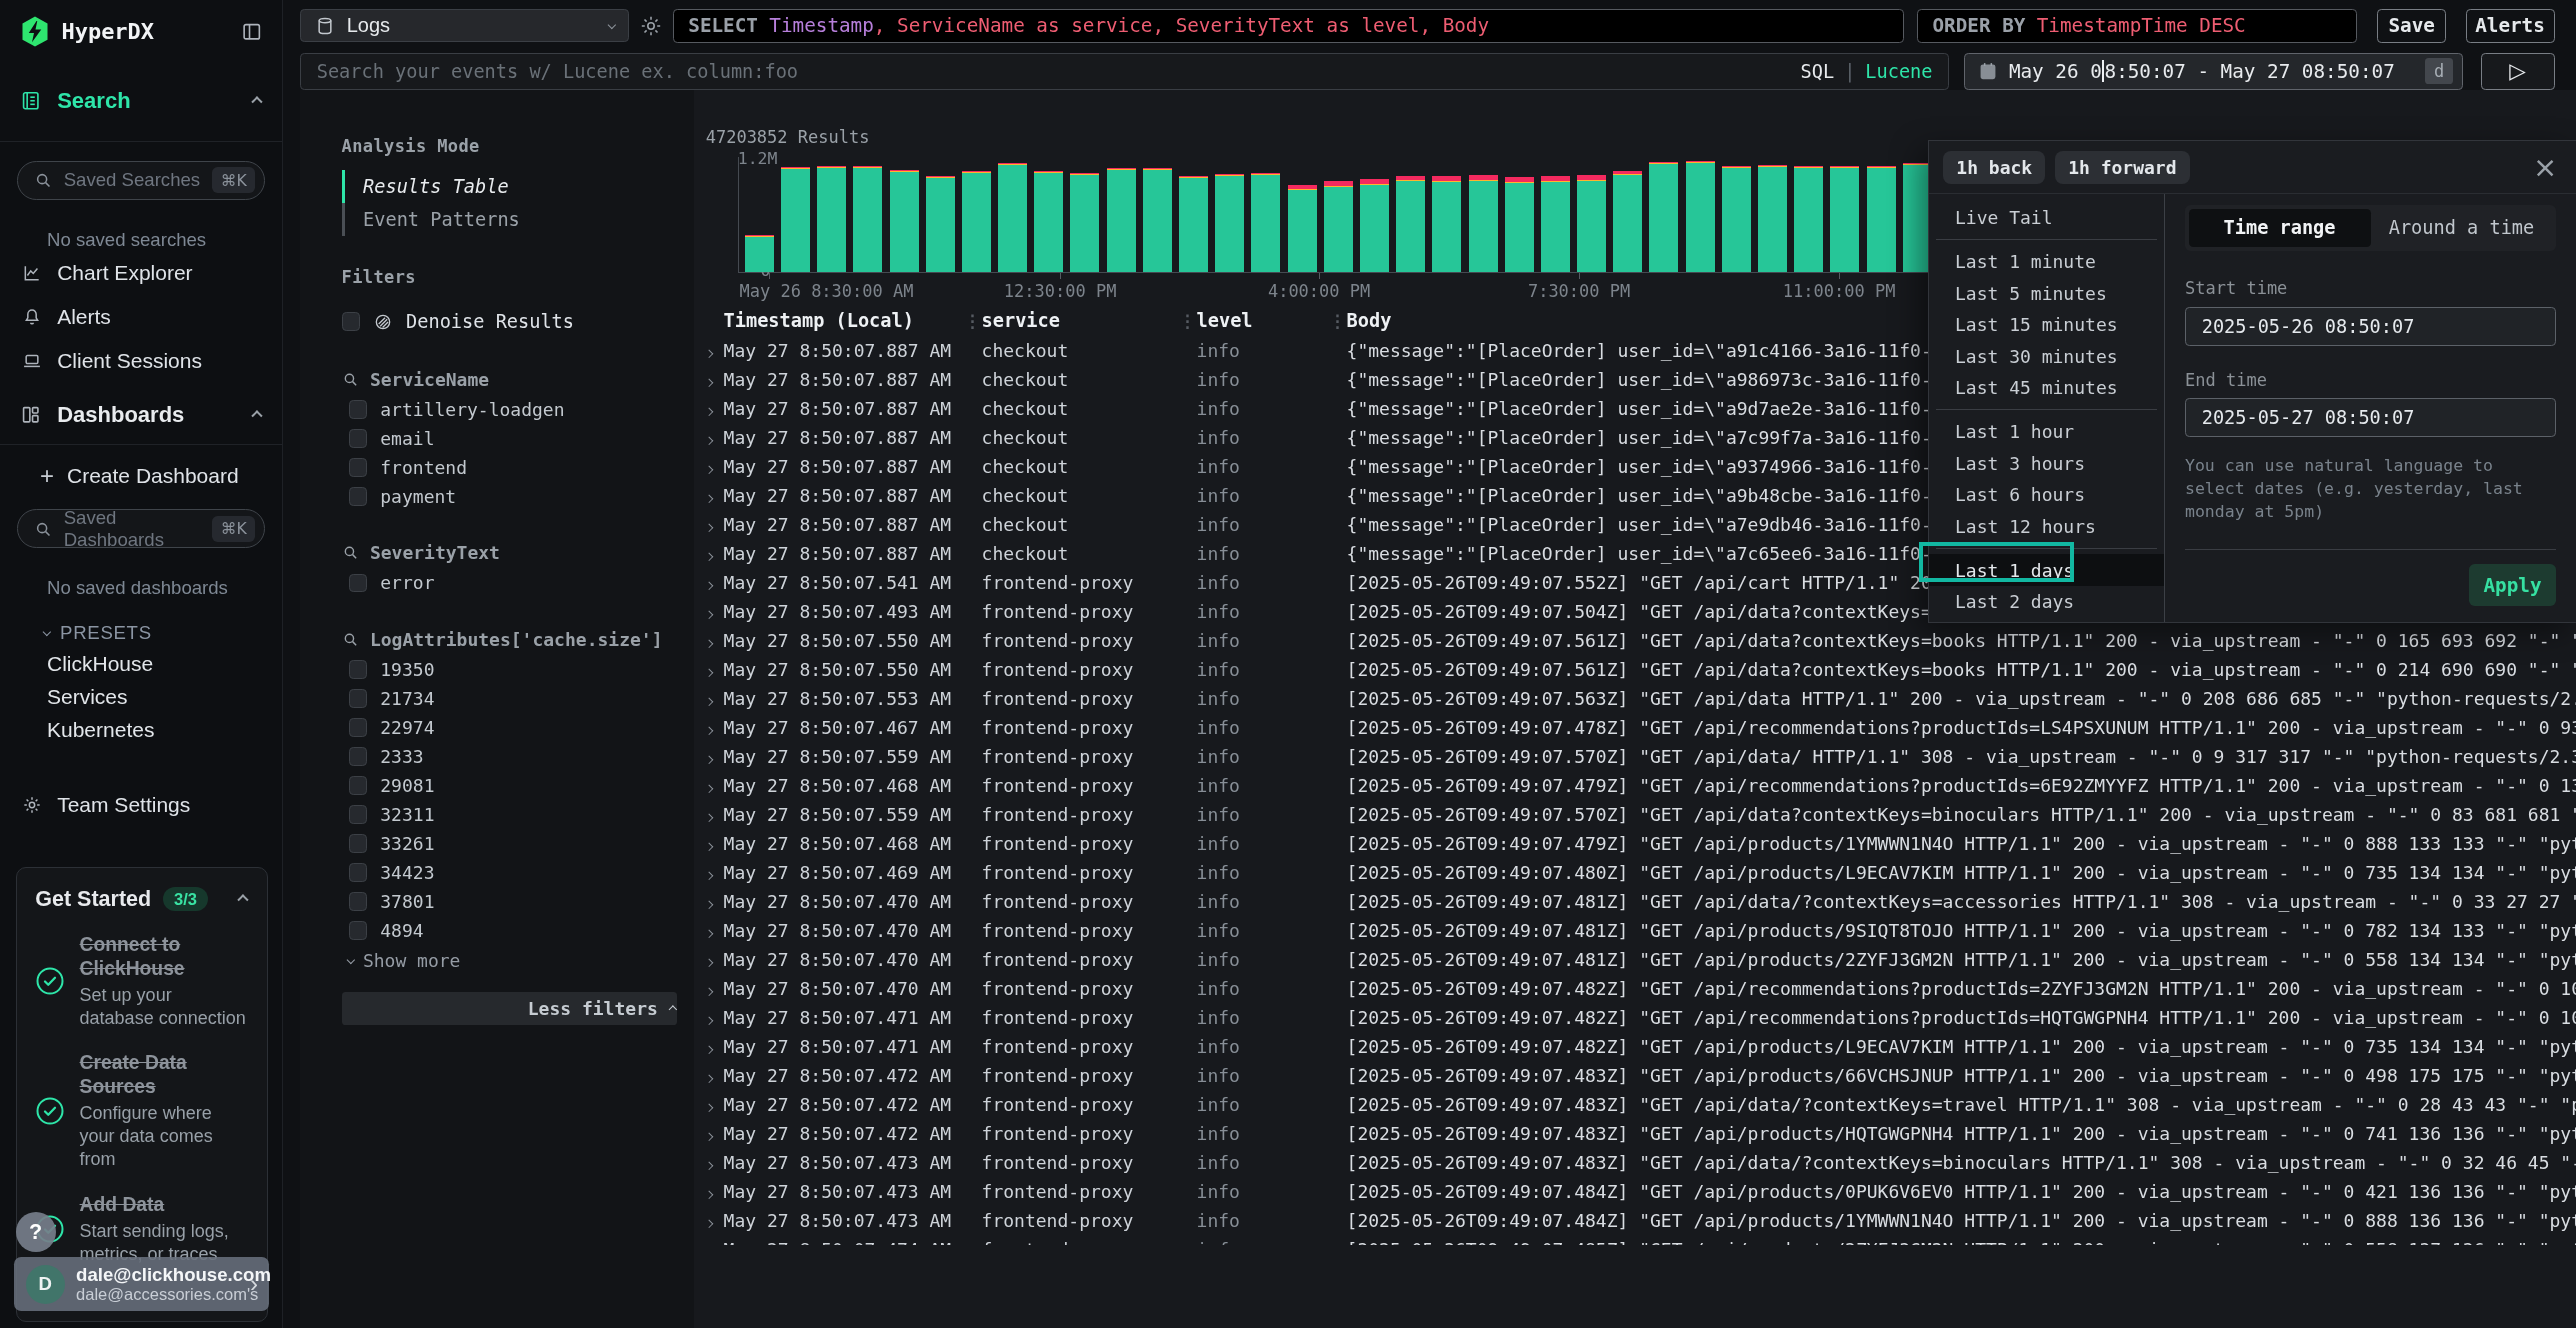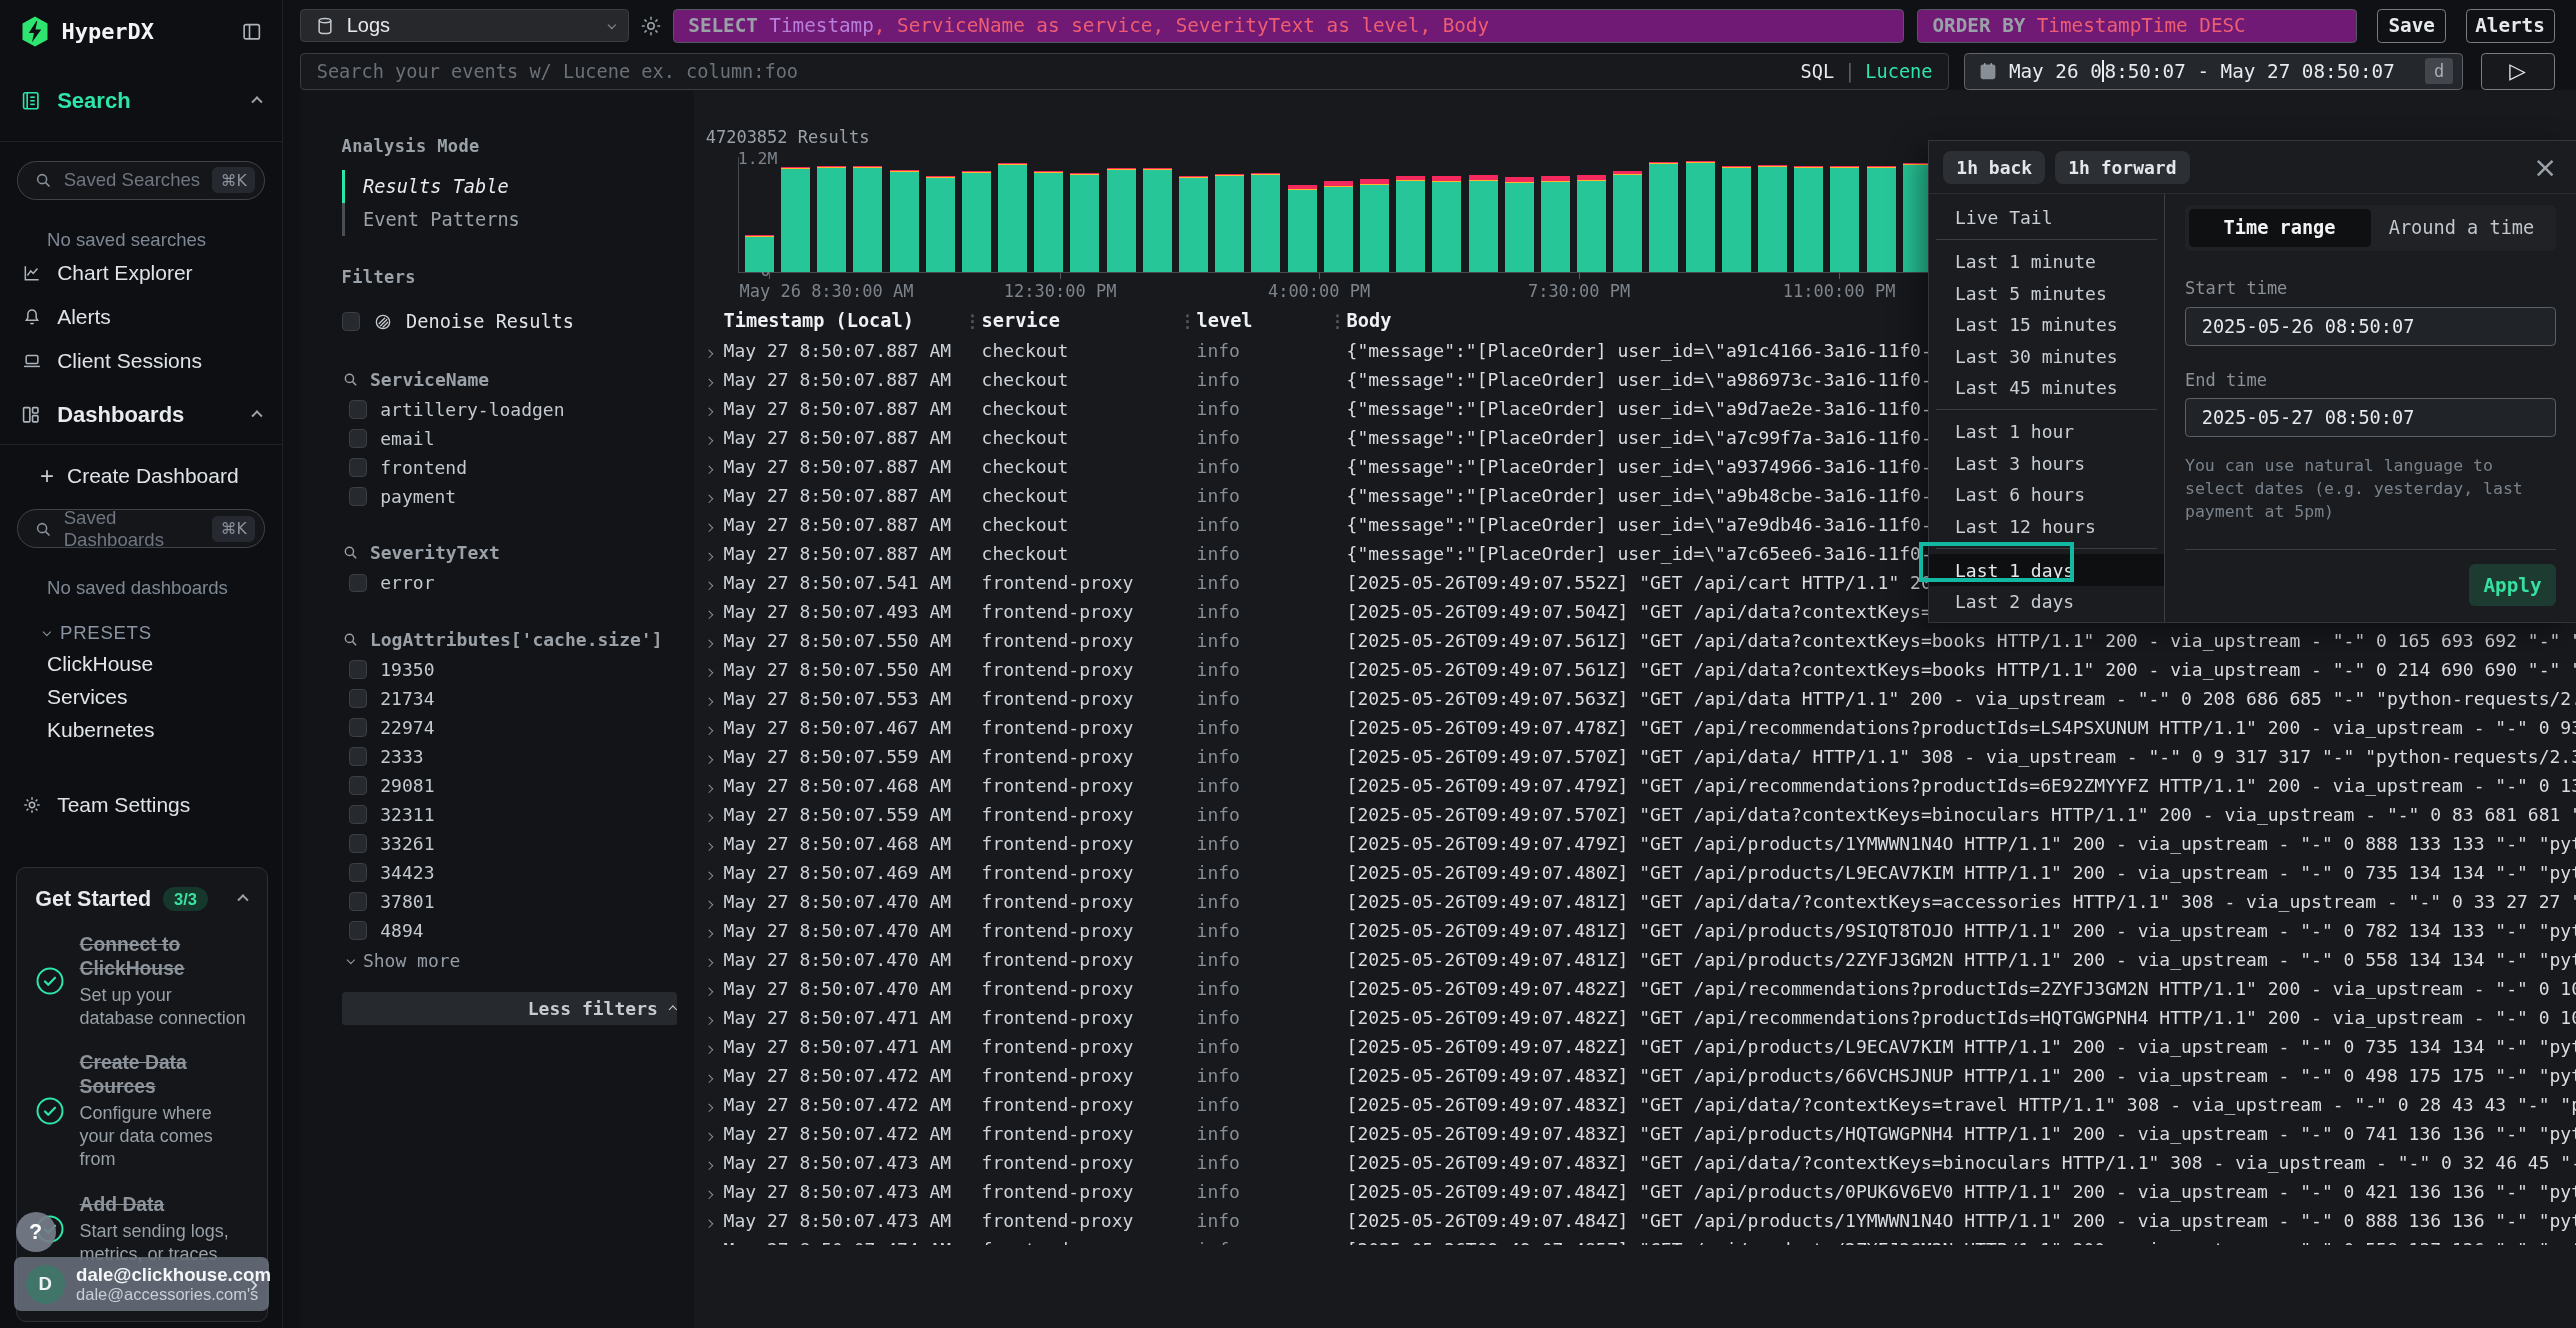--- a/index.html
+++ b/index.html
@@ -77,21 +77,21 @@
   .main-col { flex:1; display:flex; flex-direction:column; background:#0f1114; min-width:0; }
   .topbar { padding:8.6px 21.5px 0 17px; }
   .tb-row { display:flex; align-items:center; }
   .tb-row.r2 { margin-top:10px; }
   .sel-source { width:329px; height:33px; background:#26282c; border:0.7px solid #3b3f45;
     border-radius:4.3px; display:flex; align-items:center; gap:11.4px; padding:0 14.3px;
     font-family:"Liberation Sans","DejaVu Sans",sans-serif; font-size:20px; color:#e6e9ec; }
   .sel-source .ic { color:#c3c8ce; display:flex; }
   .sel-source .chev { margin-left:auto; color:#8d939b; }
   .icon-btn { margin:0 10px; color:#9aa1a8; display:flex; align-items:center; }
-  .sql-box { height:34px; background:#701a75; border:0.7px solid #565a60; border-radius:4.3px;
+  .sql-box { height:34px; background:#000000; border:0.7px solid #565a60; border-radius:4.3px;
     display:flex; align-items:center; padding:0 14.3px; font-size:19.3px; white-space:nowrap;
     overflow:hidden; flex:1; }
   .sql-box .kw { color:#9aa0a8; font-weight:bold; margin-right:11.4px; }
   .sql-box .purple { color:#b77fdb; }
   .sql-box .pink { color:#ee5d72; }
   .sql-box.order { flex:none; width:440px; margin-left:13px; }
   .ghost-btn { height:34px; background:transparent; border:0.7px solid #797e85; border-radius:4.3px;
     color:#e6e9ec; font-weight:bold; font-size:19.3px;
     font-family:"DejaVu Sans Mono","Liberation Mono",monospace; }
   .ghost-btn.save { width:69px; margin-left:20px; }
@@ -1122,21 +1122,21 @@
           <div class="tp-tab">Around a time</div>
         </div>
         <div class="tp-label">Start time</div>
         <div class="tp-input">
           <span>2025-05-26 08:50:07</span>
         </div>
         <div class="tp-label end">End time</div>
         <div class="tp-input">
           <span>2025-05-27 08:50:07</span>
         </div>
-        <p class="tp-hint">You can use natural language to select dates (e.g. yesterday, last payment at 5pm)</p>
+        <p class="tp-hint">You can use natural language to select dates (e.g. yesterday, last monday at 5pm)</p>
         <div class="tp-foot">
           <button class="apply-btn">Apply</button>
         </div>
       </div>
     </div>
   </div>
   <div id="hl-box"></div>
 
 </div>
 

